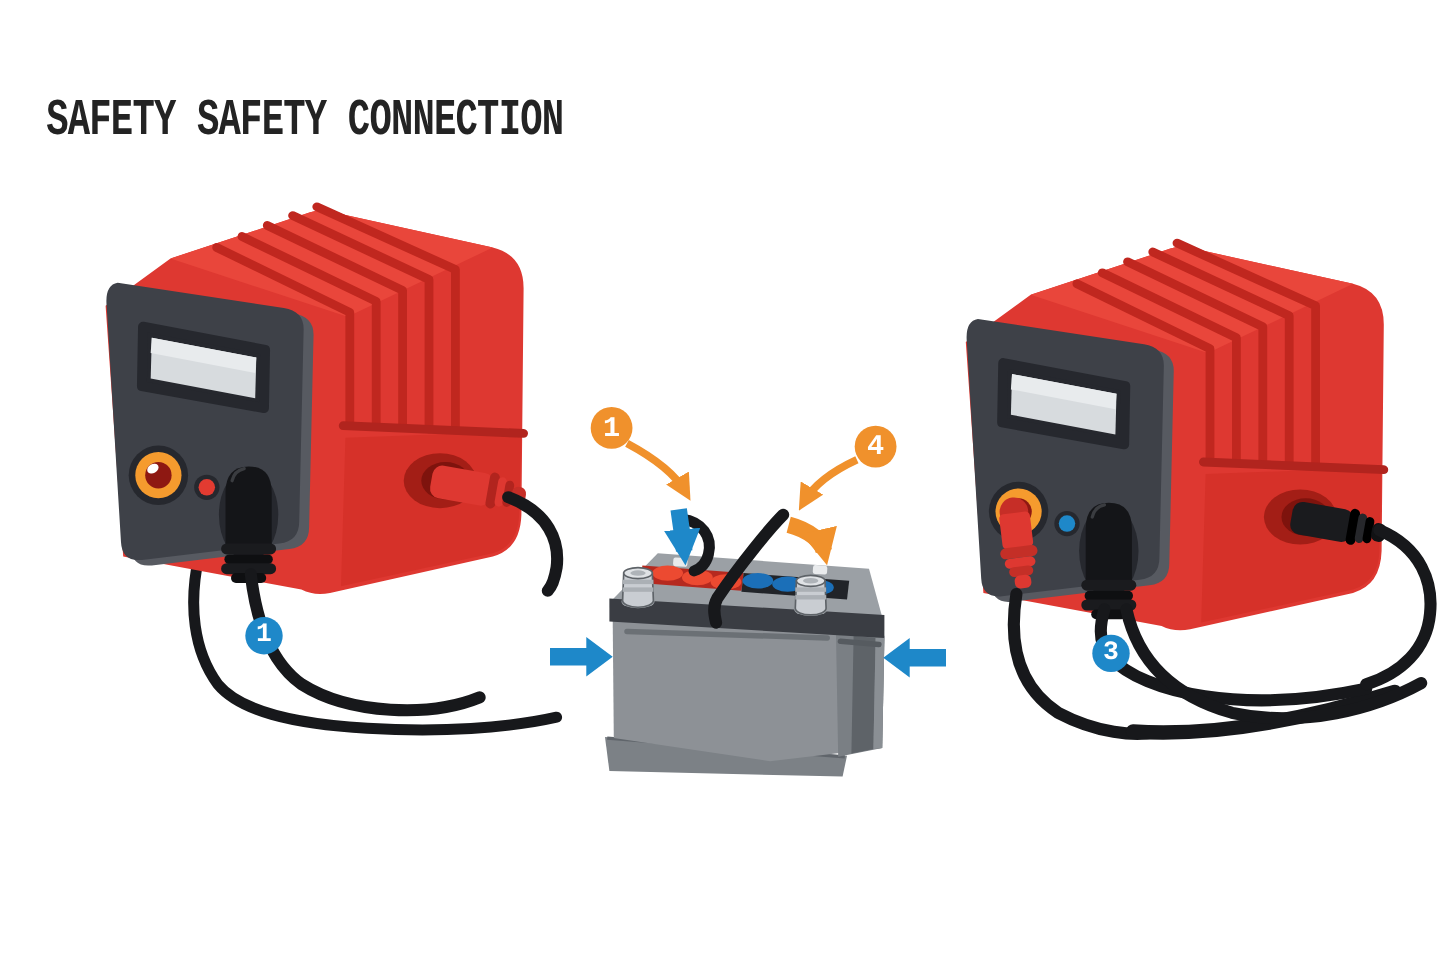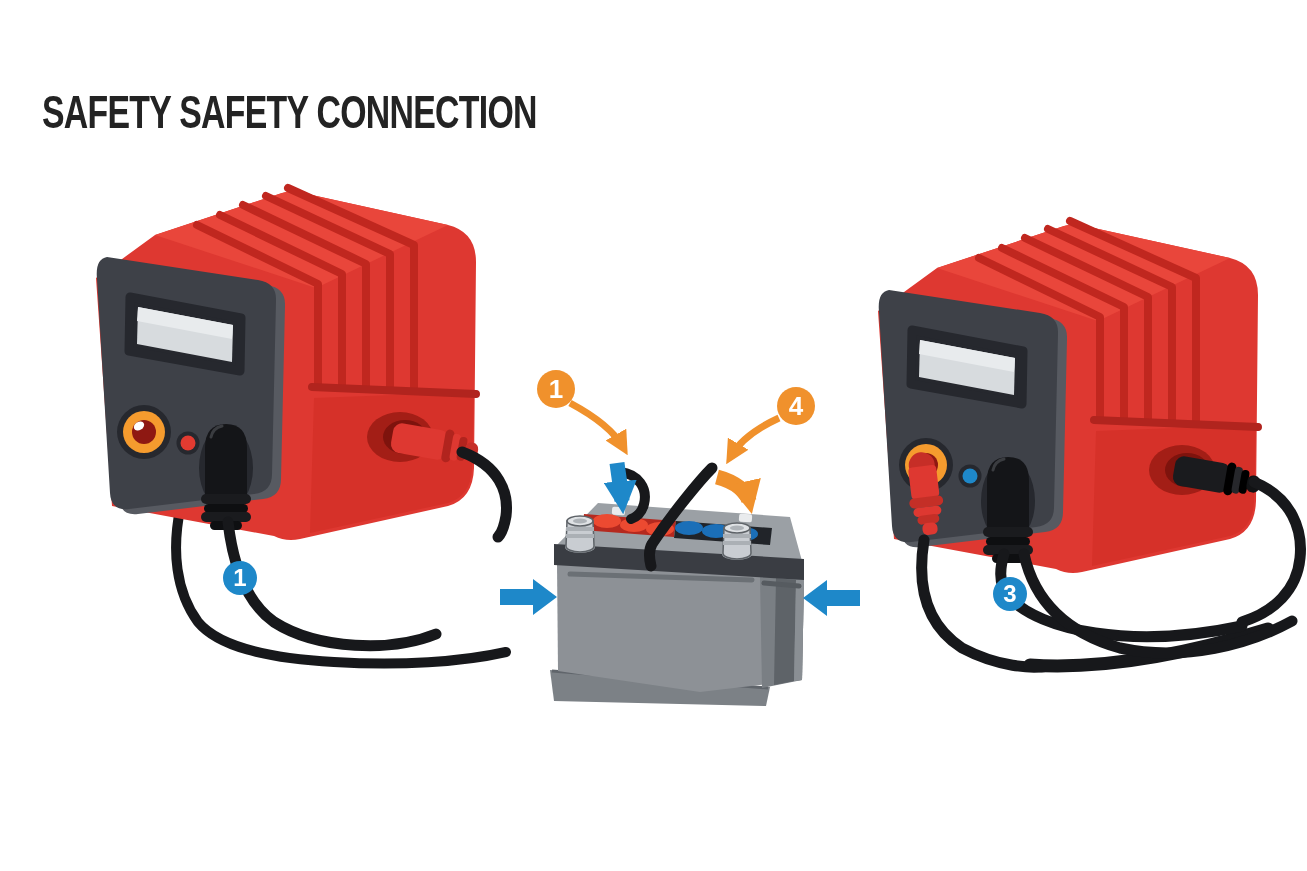--- a/index.html
+++ b/index.html
@@ -2,21 +2,21 @@
 <html style="--c-charger-red: #DE3831; --c-charger-red-dark: #B1241E; --c-panel-gray: #3E4148; --c-lcd-gray: #D7DBDE; --c-accent-orange: #F0912C; --c-accent-blue: #1E88C9; --c-battery-gray: #8D9196; --c-cable-black: #17181B; --c-background: #FFFFFF; --c-title-color: #232323;"><head>
 <meta charset="utf-8">
 <style>
   :root{
     --c-charger-red:#DE3831; --c-charger-red-dark:#B1241E; --c-panel-gray:#3E4148;
     --c-lcd-gray:#D7DBDE; --c-accent-orange:#F0912C; --c-accent-blue:#1E88C9;
     --c-battery-gray:#8D9196; --c-cable-black:#17181B; --c-background:#FFFFFF; --c-title-color:#232323;
   }
   html,body{margin:0;padding:0;background:var(--c-background);}
   .stage{position:relative;width:1307px;height:871px;background:var(--c-background);overflow:hidden;
-         font-family:Liberation Sans, sans-serif;}
+         font-family:Liberation Mono, monospace;}
   .title{position:absolute;left:42px;top:84px;margin:0;font-size:47px;font-weight:bold;
          letter-spacing:-1px;color:var(--c-title-color);transform:scaleX(.72);transform-origin:left top;
          white-space:nowrap;}
   .art{position:absolute;left:0;top:0;}
   .badge{position:absolute;border-radius:50%;display:flex;align-items:center;justify-content:center;
          color:#fff;font-weight:bold;line-height:1;}
   .badge.orange{width:38px;height:38px;background:var(--c-accent-orange);font-size:26px;}
   .badge.blue{width:34px;height:34px;background:var(--c-accent-blue);font-size:24px;}
   .shell{fill:var(--c-charger-red);} .rib{stroke:#C0271F;stroke-width:8;fill:none;stroke-linecap:round;stroke-linejoin:round;}
   .panel{fill:var(--c-panel-gray);} .lcd{fill:var(--c-lcd-gray);}

